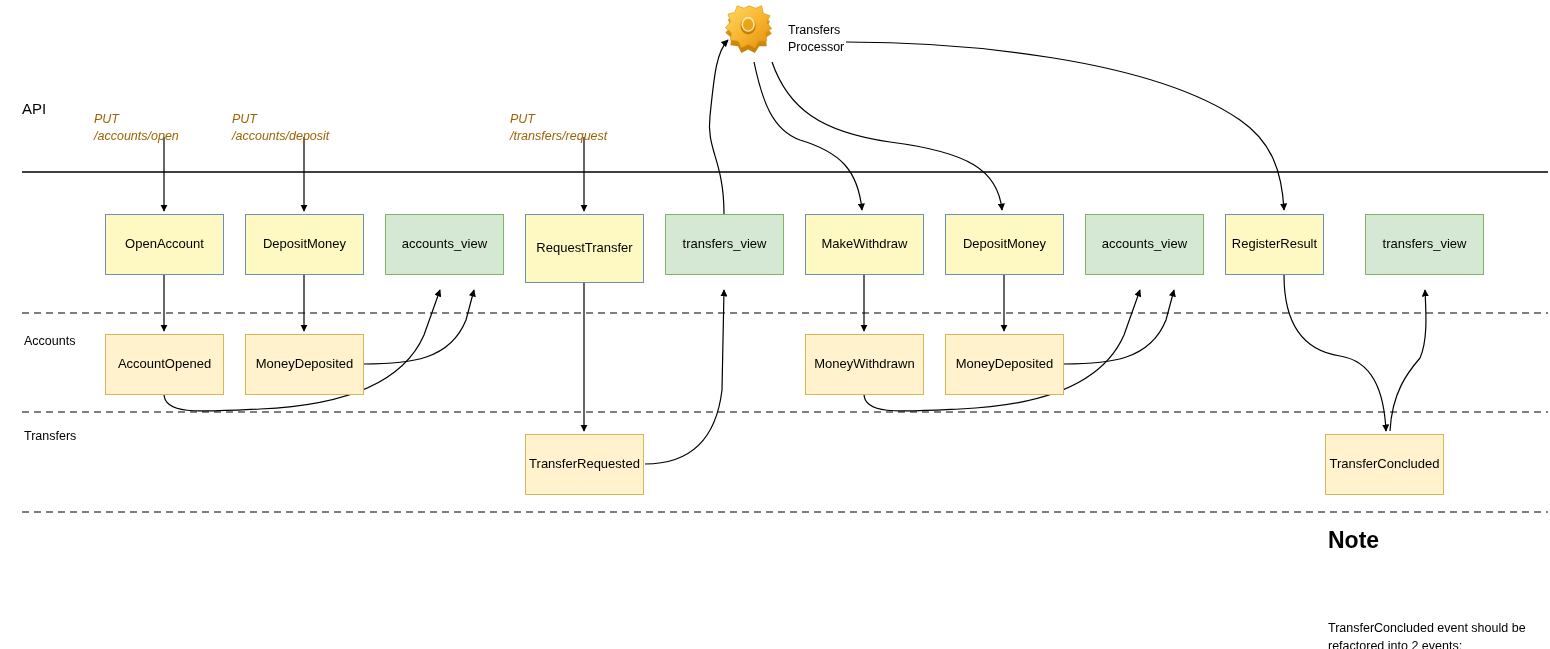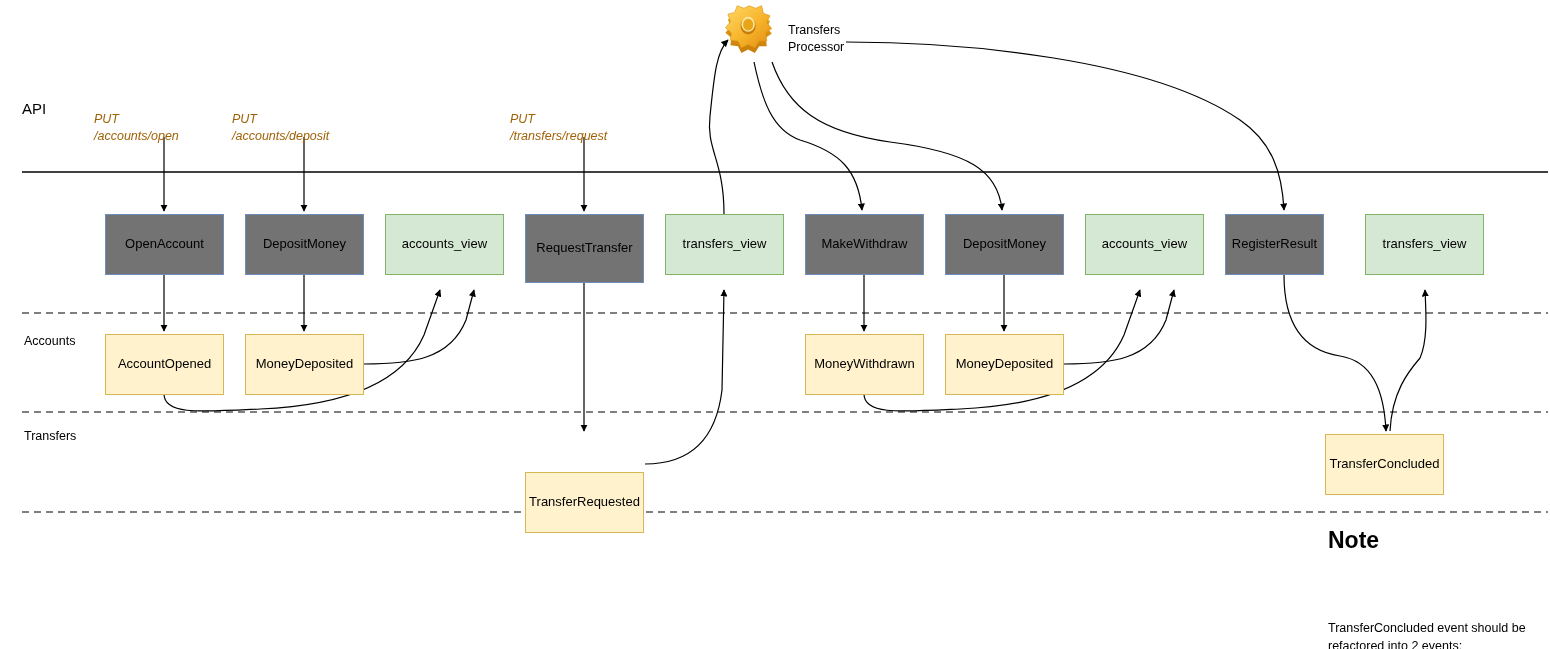--- a/index.html
+++ b/index.html
@@ -34,21 +34,21 @@
     align-items: center;
     justify-content: center;
     text-align: center;
     font-size: 13px;
     line-height: 1.25;
     color: #000000;
     border-width: 1px;
     border-style: solid;
   }
   .node.command {
-    background: #737373;
+    background: #fef9c3;
     border-color: #6c8ebf;
   }
   .node.view {
     background: #d5e8d4;
     border-color: #82b366;
   }
   .node.event {
     background: #fff2cc;
     border-color: #d6b656;
   }
@@ -203,19 +203,19 @@
   <div class="node command" style="left:945px; top:214px; width:119px; height:61px;">DepositMoney</div>
   <div class="node view" style="left:1085px; top:214px; width:119px; height:61px;">accounts_view</div>
   <div class="node command" style="left:1225px; top:214px; width:99px; height:61px;">RegisterResult</div>
   <div class="node view" style="left:1365px; top:214px; width:119px; height:61px;">transfers_view</div>
 
   <div class="node event" style="left:105px; top:334px; width:119px; height:61px;">AccountOpened</div>
   <div class="node event" style="left:245px; top:334px; width:119px; height:61px;">MoneyDeposited</div>
   <div class="node event" style="left:805px; top:334px; width:119px; height:61px;">MoneyWithdrawn</div>
   <div class="node event" style="left:945px; top:334px; width:119px; height:61px;">MoneyDeposited</div>
 
-  <div class="node event" style="left:525px; top:434px; width:119px; height:61px;margin-top:38px;">TransferRequested</div>
+  <div class="node event" style="left:525px; top:434px; width:119px; height:61px;">TransferRequested</div>
   <div class="node event" style="left:1325px; top:434px; width:119px; height:61px;text-align:right;">TransferConcluded</div>
 
   <div class="note-title" style="left:1328px; top:527px;">Note</div>
   <div class="note-body" style="left:1328px; top:573px;margin-top:47px;">TransferConcluded event should be refactored into 2 events: TransferSucceded and TransferFailed.</div>
 
 </div>
 
 </body></html>

